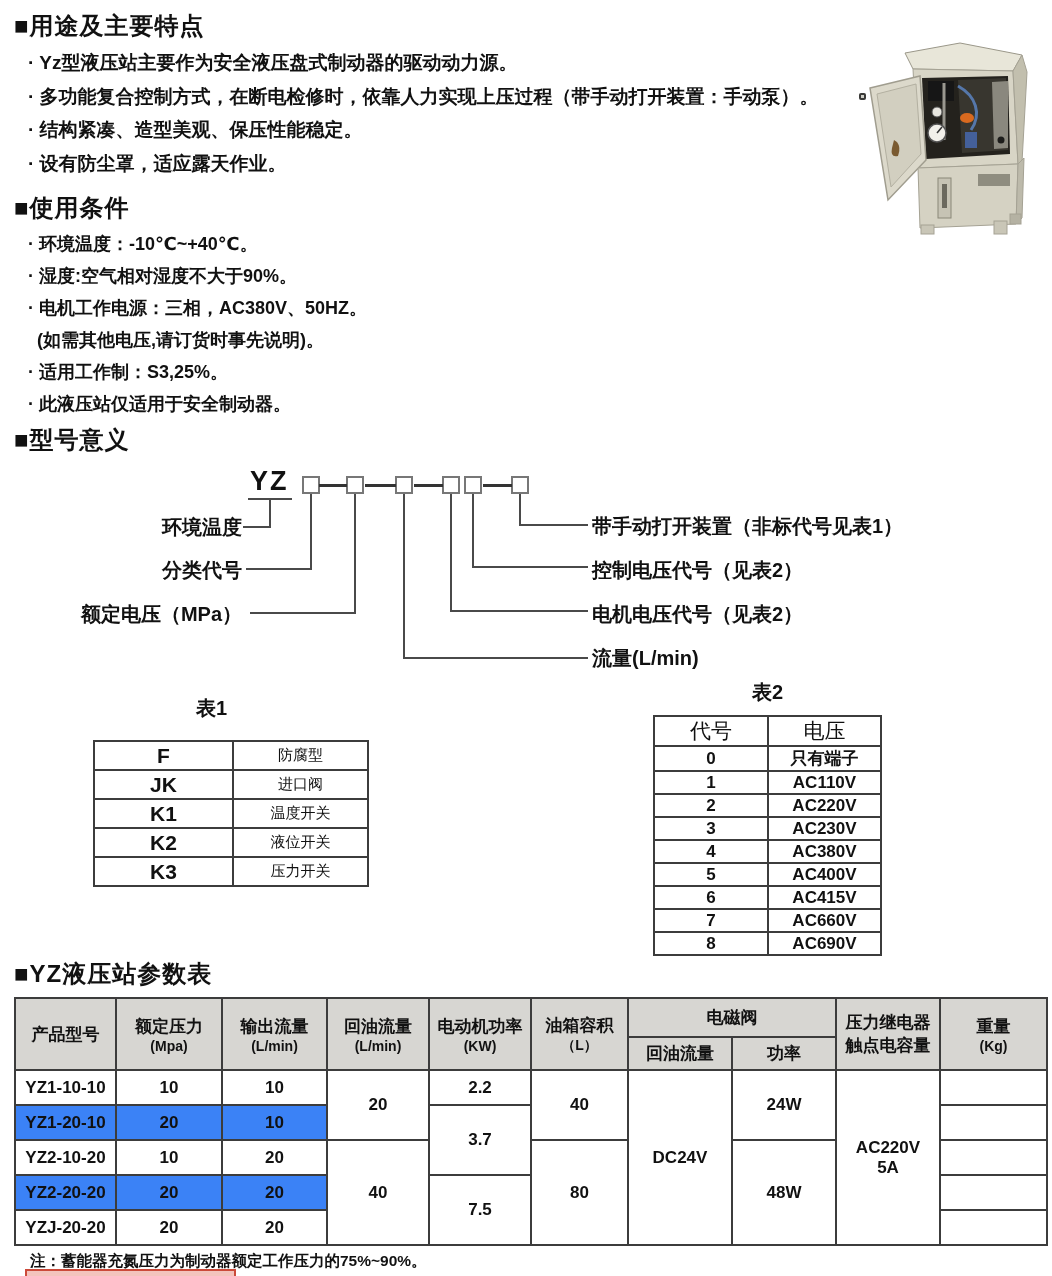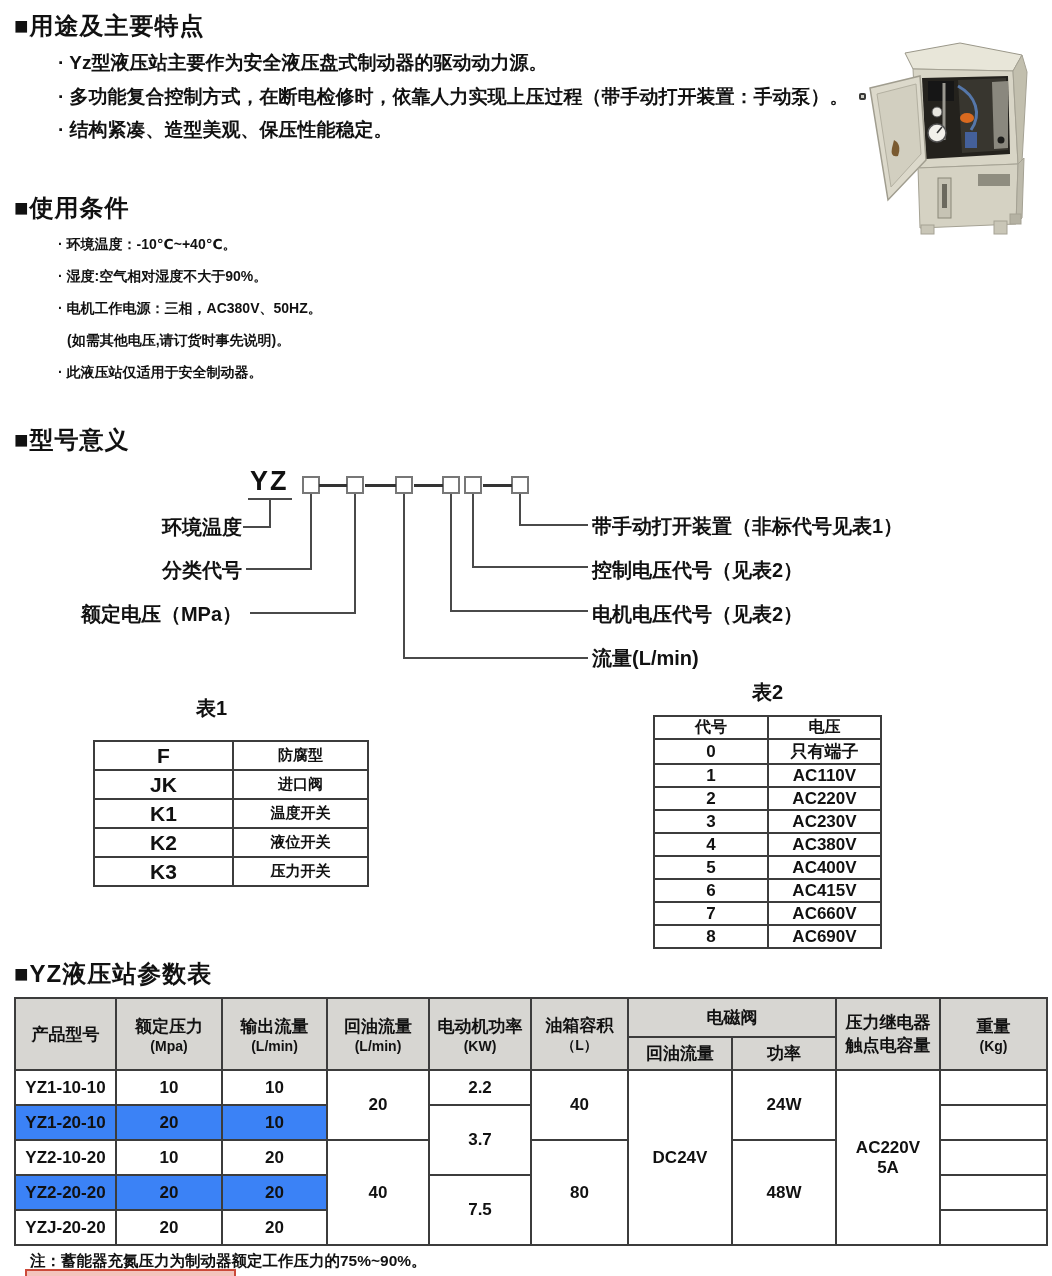--- a/index.html
+++ b/index.html
@@ -1,39 +1,39 @@
 <!DOCTYPE html>
 <html><head>
 <meta charset="utf-8">
 <style>
   html,body{margin:0;padding:0;background:#fff;}
   .page{position:relative;width:1052px;height:1276px;background:#ffffff;overflow:hidden;
         font-family:"Liberation Sans","DejaVu Sans",sans-serif;color:#111;}
   .sec-title{position:absolute;font-size:24px;font-weight:bold;letter-spacing:1px;white-space:nowrap;}
-  .bullets{position:absolute;white-space:nowrap;font-weight:600;margin-left:30px;}
+  .bullets{position:absolute;white-space:nowrap;font-weight:600;}
   .bullets .bl{display:block;}
   .indent{padding-left:9px;}
   
   .yz{position:absolute;font-size:27px;font-weight:bold;letter-spacing:2px;}
   .mbox{position:absolute;width:14px;height:14px;border:2px solid #777;background:#fff;}
   .dash{position:absolute;height:3px;background:#333;}
   .cline{position:absolute;background:#4a4a4a;}
   .dlabel{position:absolute;font-size:20px;font-weight:bold;white-space:nowrap;}
   .dlabel.right{text-align:left;}
   .dlabel.left{width:210px;text-align:right;}
   
   .tlabel{position:absolute;font-size:20px;font-weight:bold;}
   table{border-collapse:collapse;position:absolute;table-layout:fixed;}
   .t1{left:93px;top:740px;width:274px;}
   .t1 td{border:2px solid #3c3c3c;text-align:center;height:27px;padding:0;}
   .t1 .code{font-size:21px;font-weight:bold;}
-  .t1 .desc{font-size:15px;font-weight:bold;}
+  .t1 .desc{font-size:15px;font-weight:normal;}
   .t2{left:653px;top:715px;width:227px;}
   .t2 td{border:2px solid #3c3c3c;text-align:center;height:21px;padding:0;font-size:17px;font-weight:600;}
-  .t2 .hd{font-size:16px;font-weight:bold;margin-left:20px;}
+  .t2 .hd{font-size:21px;font-weight:normal;margin-left:20px;}
   
   .ptable{left:14px;top:997px;width:1032px;}
   .ptable td{border:2px solid #3c3c3c;text-align:center;vertical-align:middle;padding:0;
              font-size:17px;font-weight:600;}
   .ptable .hd{background:#d7d6d2;font-weight:bold;}
   .ptable .unit{font-size:14px;font-weight:bold;}
   .ptable .shade{background:#3b82f6;}
   .hrow1{height:39px;} .hrow2{height:33px;} .drow{height:35px;}
   .note{position:absolute;font-size:15.5px;font-weight:bold;white-space:nowrap;}
   .redbar{position:absolute;left:25px;top:1269px;width:207px;height:12px;
@@ -43,20 +43,21 @@
 </head>
 <body>
 
 <div class="page">
 
   <div class="sec-title" style="left:14px;top:10px">■用途及主要特点</div>
   <div class="bullets" style="left:28px;top:46px;font-size:19px;line-height:33.5px">
     <span class="bl">· Yz型液压站主要作为安全液压盘式制动器的驱动动力源。</span>
     <span class="bl">· 多功能复合控制方式，在断电检修时，依靠人力实现上压过程（带手动打开装置：手动泵）。</span>
     <span class="bl">· 结构紧凑、造型美观、保压性能稳定。</span>
+    <span class="bl">· 设有防尘罩，适应露天作业。</span>
   </div>
 
   <div class="photo">
     <svg width="196" height="208" viewBox="0 0 196 208">
 
       <rect x="1" y="65" width="7" height="7" rx="2" fill="#3a3a38"></rect>
       <rect x="3" y="67" width="3" height="3" fill="#cfcfc8"></rect>
 
       <polygon points="47,25 102,15 164,27 155,43 55,41" fill="#e8e6d9" stroke="#9a9789" stroke-width="1"></polygon>
 
@@ -88,25 +89,26 @@
       <rect x="80" y="150" width="13" height="40" fill="#c6c3b4" stroke="#8a8779" stroke-width="1"></rect>
       <rect x="84" y="156" width="5" height="24" fill="#6b695e"></rect>
 
       <rect x="63" y="197" width="13" height="9" fill="#c9c6b7" stroke="#a5a294" stroke-width="1"></rect>
       <rect x="136" y="193" width="13" height="13" fill="#c9c6b7" stroke="#a5a294" stroke-width="1"></rect>
       <rect x="152" y="186" width="11" height="10" fill="#b5b2a3" stroke="#a5a294" stroke-width="1"></rect>
     </svg>
   </div>
 
   <div class="sec-title" style="left:14px;top:192px">■使用条件</div>
-  <div class="bullets" style="left:28px;top:228px;font-size:14px;line-height:32px">
+  <div class="bullets" style="left:28px;top:228px;font-size:18px;line-height:32px">
     <span class="bl">· 环境温度：-10℃~+40℃。</span>
     <span class="bl">· 湿度:空气相对湿度不大于90%。</span>
     <span class="bl">· 电机工作电源：三相，AC380V、50HZ。</span>
     <span class="bl indent">(如需其他电压,请订货时事先说明)。</span>
+    <span class="bl">· 适用工作制：S3,25%。</span>
     <span class="bl">· 此液压站仅适用于安全制动器。</span>
   </div>
 
   <div class="sec-title" style="left:14px;top:424px">■型号意义</div>
 
   <div>
     <span class="yz" style="left:250px;top:466px">YZ</span>
 
     <span class="mbox" style="left:302px;top:476px"></span>
     <span class="mbox" style="left:346px;top:476px"></span>

